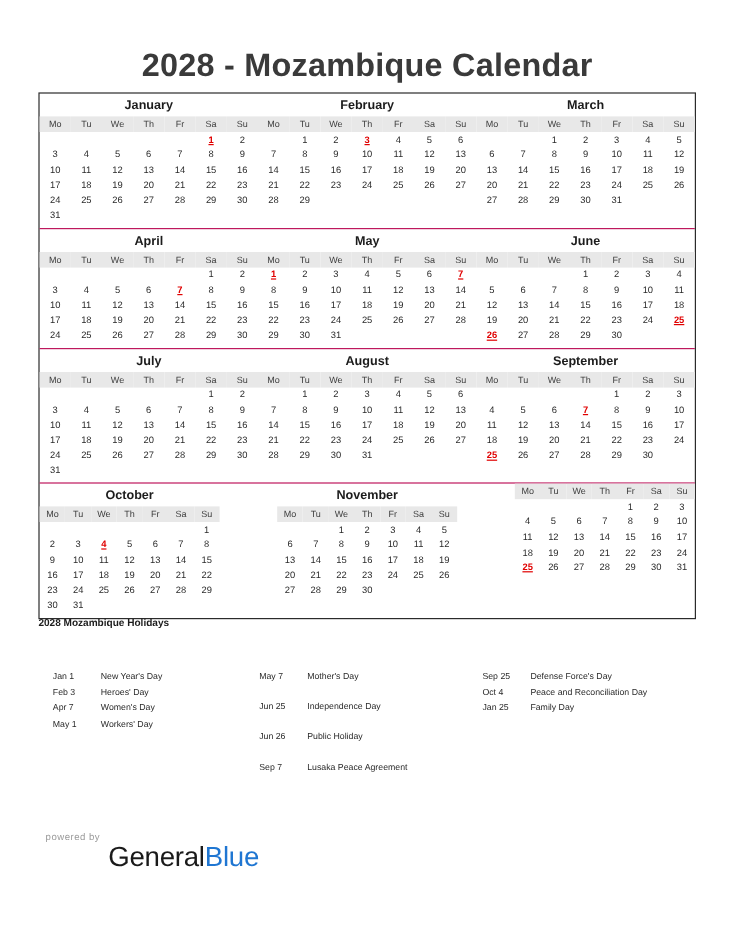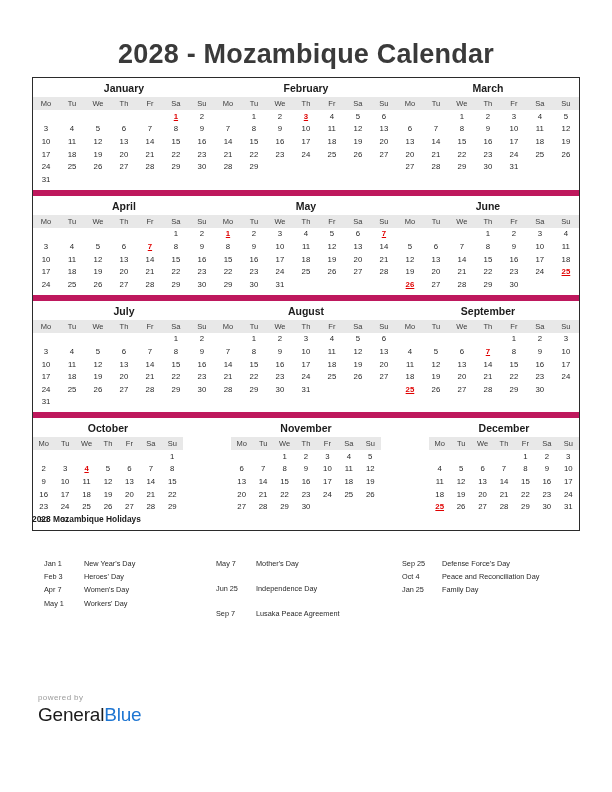--- a/index.html
+++ b/index.html
@@ -35,21 +35,21 @@
     position: absolute;
     left: 32px;
     top: 77px;
     width: 548px;
     border: 1px solid #2b2b2b;
     box-sizing: border-box;
     background: #fff;
   }
   .quarter-row {
     display: flex;
-    border-bottom: 6px solid #be185d;
+    border-bottom: 1px solid #be185d;
   }
   .quarter-row:last-child {
     border-bottom: none;
     gap: 48px;
   }
   .month-cell {
     width: 33.3333%;
     box-sizing: border-box;
     padding: 0;
   }
@@ -140,23 +140,24 @@
     top: 692px;
     width: 230px;
   }
   .brand-powered {
     font-size: 8px;
     color: #9a9a9a;
     letter-spacing: 0.4px;
     line-height: 11px;
   }
   .brand-word {
-    font-size: 19px;
+    font-size: 23px;
     line-height: 23px;
     letter-spacing: -0.2px;
+    text-align: center;
   }
   .brand-general { color: #1a1a1a; }
   .brand-blue { color: #1f76d2; }
 </style>
 </head>
 <body>
 
 <div class="page-title">2028 - Mozambique Calendar</div>
 
 <div class="calendar-box" id="calendar-box">
@@ -937,21 +938,20 @@
               <td class="empty"></td>
               <td class="empty"></td>
               <td class="empty"></td>
               <td class="empty"></td>
             </tr>
           </tbody>
         </table>
         <div class="month-spacer"></div>
       </div>
       <div class="month-cell">
-        <div class="month-name">December</div>
         <table class="month-grid">
           <thead>
             <tr>
               <th>Mo</th>
               <th>Tu</th>
               <th>We</th>
               <th>Th</th>
               <th>Fr</th>
               <th>Sa</th>
               <th>Su</th>
@@ -1043,20 +1043,24 @@
     <div class="holiday-col col-2">
       <div class="holiday-entry">
         <span class="holiday-date">May 7</span>
         <span class="holiday-name">Mother's Day</span>
       </div>
       <div class="holiday-entry">
         <span class="holiday-date">Jun 25</span>
         <span class="holiday-name">Independence Day</span>
       </div>
       <div class="holiday-entry">
+        <span class="holiday-date">Jun 26</span>
+        <span class="holiday-name">Public Holiday</span>
+      </div>
+      <div class="holiday-entry">
         <span class="holiday-date">Sep 7</span>
         <span class="holiday-name">Lusaka Peace Agreement</span>
       </div>
     </div>
     <div class="holiday-col col-3">
       <div class="holiday-entry">
         <span class="holiday-date">Sep 25</span>
         <span class="holiday-name">Defense Force's Day</span>
       </div>
       <div class="holiday-entry">

